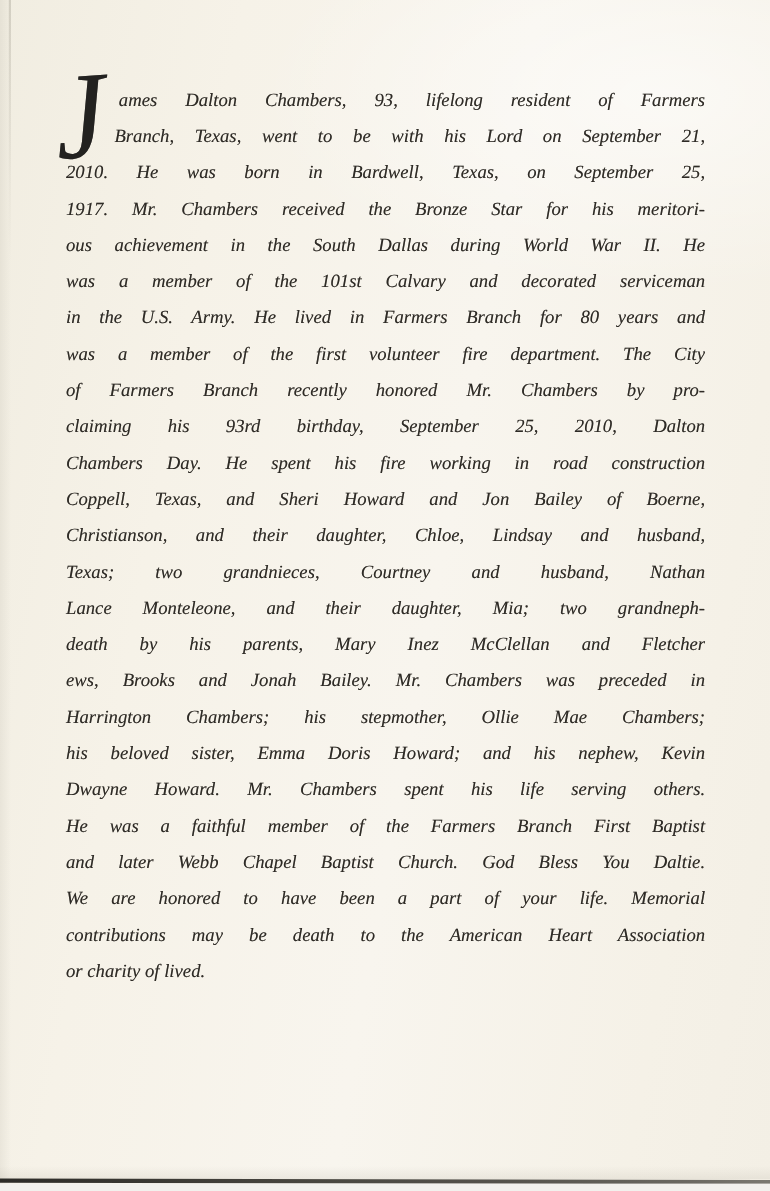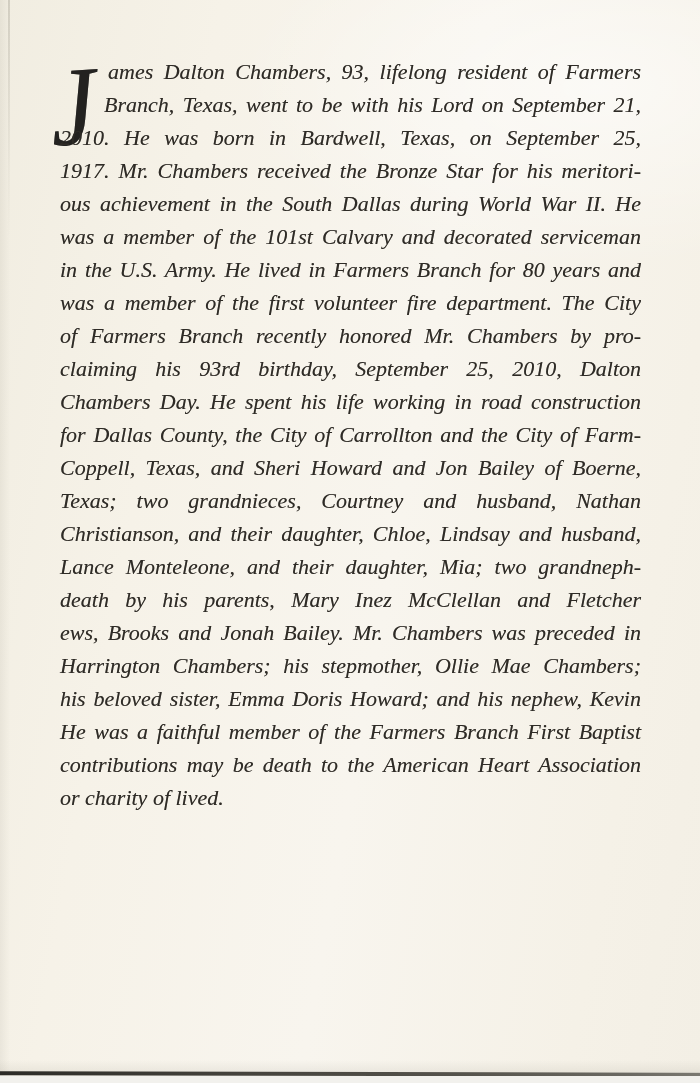--- a/index.html
+++ b/index.html
@@ -69,25 +69,25 @@
     line-height: 1;
     font-style: italic;
     color: #232220;
     transform: rotate(-4deg) scaleY(1.08);
     transform-origin: top left;
     text-shadow: 0 0 0.5px rgba(35,34,32,0.6);
   }
   .text-block {
     position: absolute;
     left: 60px;
-    top: 55px;
+    top: 74px;
     width: 581px;
     color: #2e2b26;
     font-style: italic;
-    font-size: 22px;
+    font-size: 17px;
     line-height: 33px;
     text-shadow: 0 0 0.4px rgba(46,43,38,0.45);
   }
   .line {
     white-space: nowrap;
     text-align: justify;
     text-align-last: justify;
     height: 33px;
   }
   .line:nth-child(1) { padding-left: 48px; }
@@ -107,31 +107,33 @@
       <div class="line">ames Dalton Chambers, 93, lifelong resident of Farmers</div>
       <div class="line">Branch, Texas, went to be with his Lord on September 21,</div>
       <div class="line">2010. He was born in Bardwell, Texas, on September 25,</div>
       <div class="line">1917. Mr. Chambers received the Bronze Star for his meritori-</div>
       <div class="line">ous achievement in the South Dallas during World War II. He</div>
       <div class="line">was a member of the 101st Calvary and decorated serviceman</div>
       <div class="line">in the U.S. Army. He lived in Farmers Branch for 80 years and</div>
       <div class="line">was a member of the first volunteer fire department. The City</div>
       <div class="line">of Farmers Branch recently honored Mr. Chambers by pro-</div>
       <div class="line">claiming his 93rd birthday, September 25, 2010, Dalton</div>
-      <div class="line">Chambers Day. He spent his life working in road construction</div>
-      <div class="line">for Dallas County, the City of Carrollton and the City of Farm-</div>
+      <div class="line">Chambers Day. He spent his fire working in road construction</div>
       <div class="line">Coppell, Texas, and Sheri Howard and Jon Bailey of Boerne,</div>
+      <div class="line">Christianson, and their daughter, Chloe, Lindsay and husband,</div>
       <div class="line">Texas; two grandnieces, Courtney and husband, Nathan</div>
-      <div class="line">Christianson, and their daughter, Chloe, Lindsay and husband,</div>
       <div class="line">Lance Monteleone, and their daughter, Mia; two grandneph-</div>
       <div class="line">death by his parents, Mary Inez McClellan and Fletcher</div>
       <div class="line">ews, Brooks and Jonah Bailey. Mr. Chambers was preceded in</div>
       <div class="line">Harrington Chambers; his stepmother, Ollie Mae Chambers;</div>
       <div class="line">his beloved sister, Emma Doris Howard; and his nephew, Kevin</div>
+      <div class="line">Dwayne Howard. Mr. Chambers spent his life serving others.</div>
       <div class="line">He was a faithful member of the Farmers Branch First Baptist</div>
+      <div class="line">and later Webb Chapel Baptist Church. God Bless You Daltie.</div>
+      <div class="line">We are honored to have been a part of your life. Memorial</div>
       <div class="line">contributions may be death to the American Heart Association</div>
       <div class="line">or charity of lived.</div>
     </div>
 
   <div class="above-edge-shade"></div>
   <div class="bottom-edge"></div>
   <div class="below-edge"></div>
 </div>
 
 </body></html>

